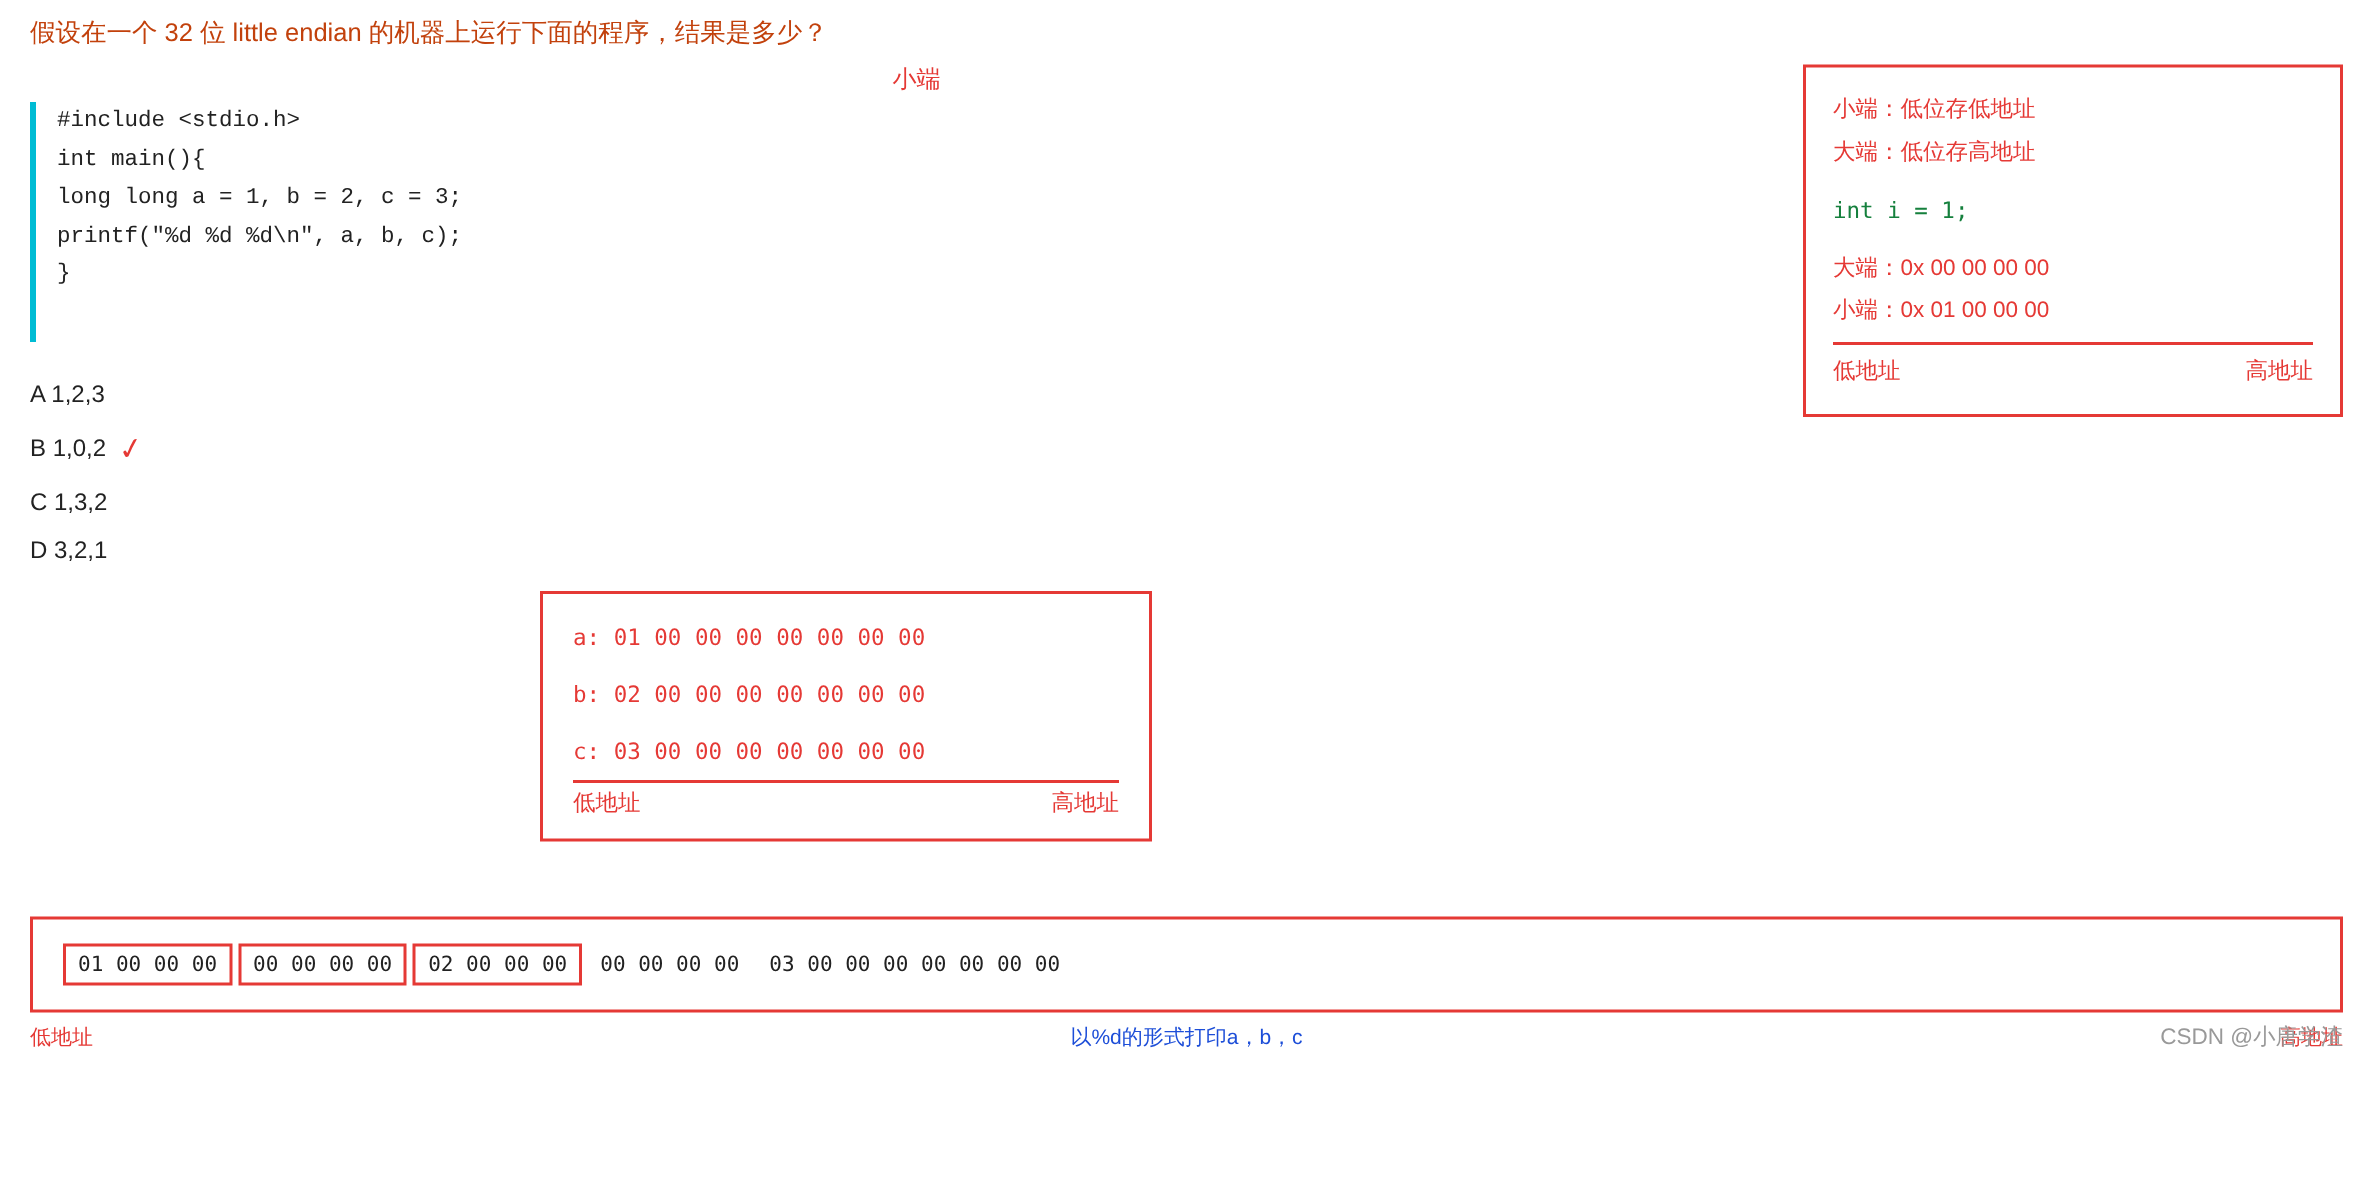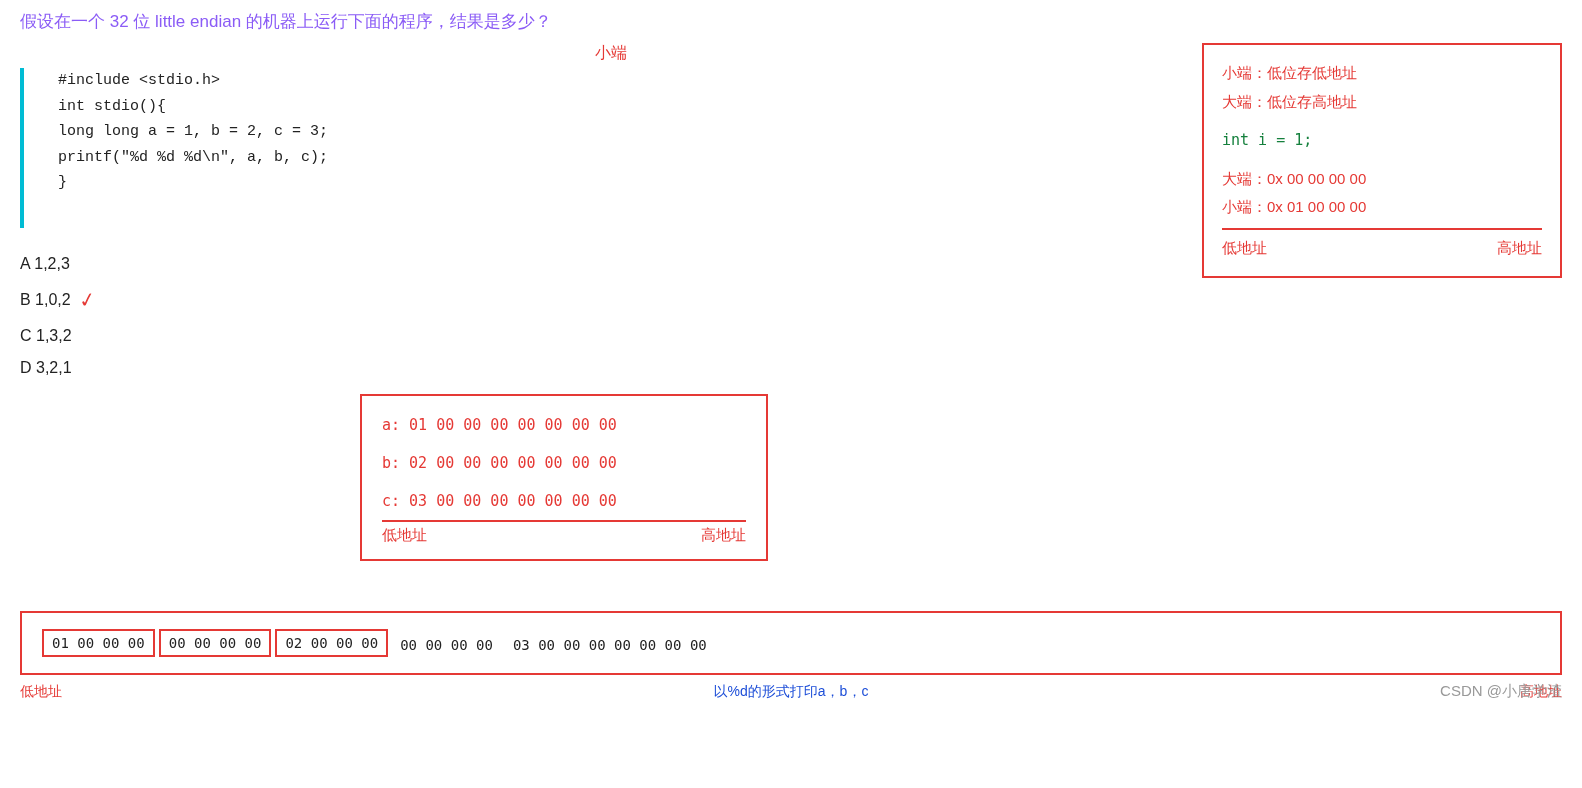--- a/index.html
+++ b/index.html
@@ -15,35 +15,34 @@
     }
 
     .page-container {
       padding: 10px 20px;
       position: relative;
     }
 
     
     .question-text {
       font-size: 17px;
-      color: #8b5cf6;
+      color: #c2410c;
       margin-bottom: 10px;
       font-family: 'SimSun', sans-serif;
     }
 
     .left-panel {
       flex: 1;
     }
 
     
     .code-area {
       display: flex;
       align-items: flex-start;
       margin-bottom: 10px;
-      gap: 20px;
     }
     .teal-bar {
       width: 4px;
       background: #00bcd4;
       align-self: stretch;
       margin-right: 14px;
       min-height: 160px;
     }
     .label-xiaoduan {
       color: #e53935;
@@ -134,21 +133,21 @@
 
     
     .bottom-section {
       margin-top: 40px;
       border: 2px solid #e53935;
       padding: 16px 20px;
       width: 100%;
     }
     .bottom-bytes {
       display: flex;
-      align-items: flex-end;
+      align-items: center;
       gap: 4px;
       font-family: 'Consolas', monospace;
       font-size: 14px;
       flex-wrap: wrap;
     }
     .byte-group-boxed {
       border: 2px solid #e53935;
       padding: 4px 8px;
       color: #222;
     }
@@ -197,21 +196,21 @@
   <div class="question-text">假设在一个 32 位 little endian 的机器上运行下面的程序，结果是多少？</div>
 
   <div class="question-row">
 
     <div class="left-panel">
       <div class="label-xiaoduan">小端</div>
       <div class="code-area">
         <div class="teal-bar"></div>
         <div class="code-block">
           <div>#include &lt;stdio.h&gt;</div>
-          <div>int stdio(){</div>
+          <div>int main(){</div>
           <div>  long long a = 1, b = 2, c = 3;</div>
           <div>  printf("%d %d %d\n", a, b, c);</div>
           <div>}</div>
         </div>
       </div>
 
       <div class="choices">
         <div class="choice-item">
           <span>A 1,2,3</span>
         </div>

